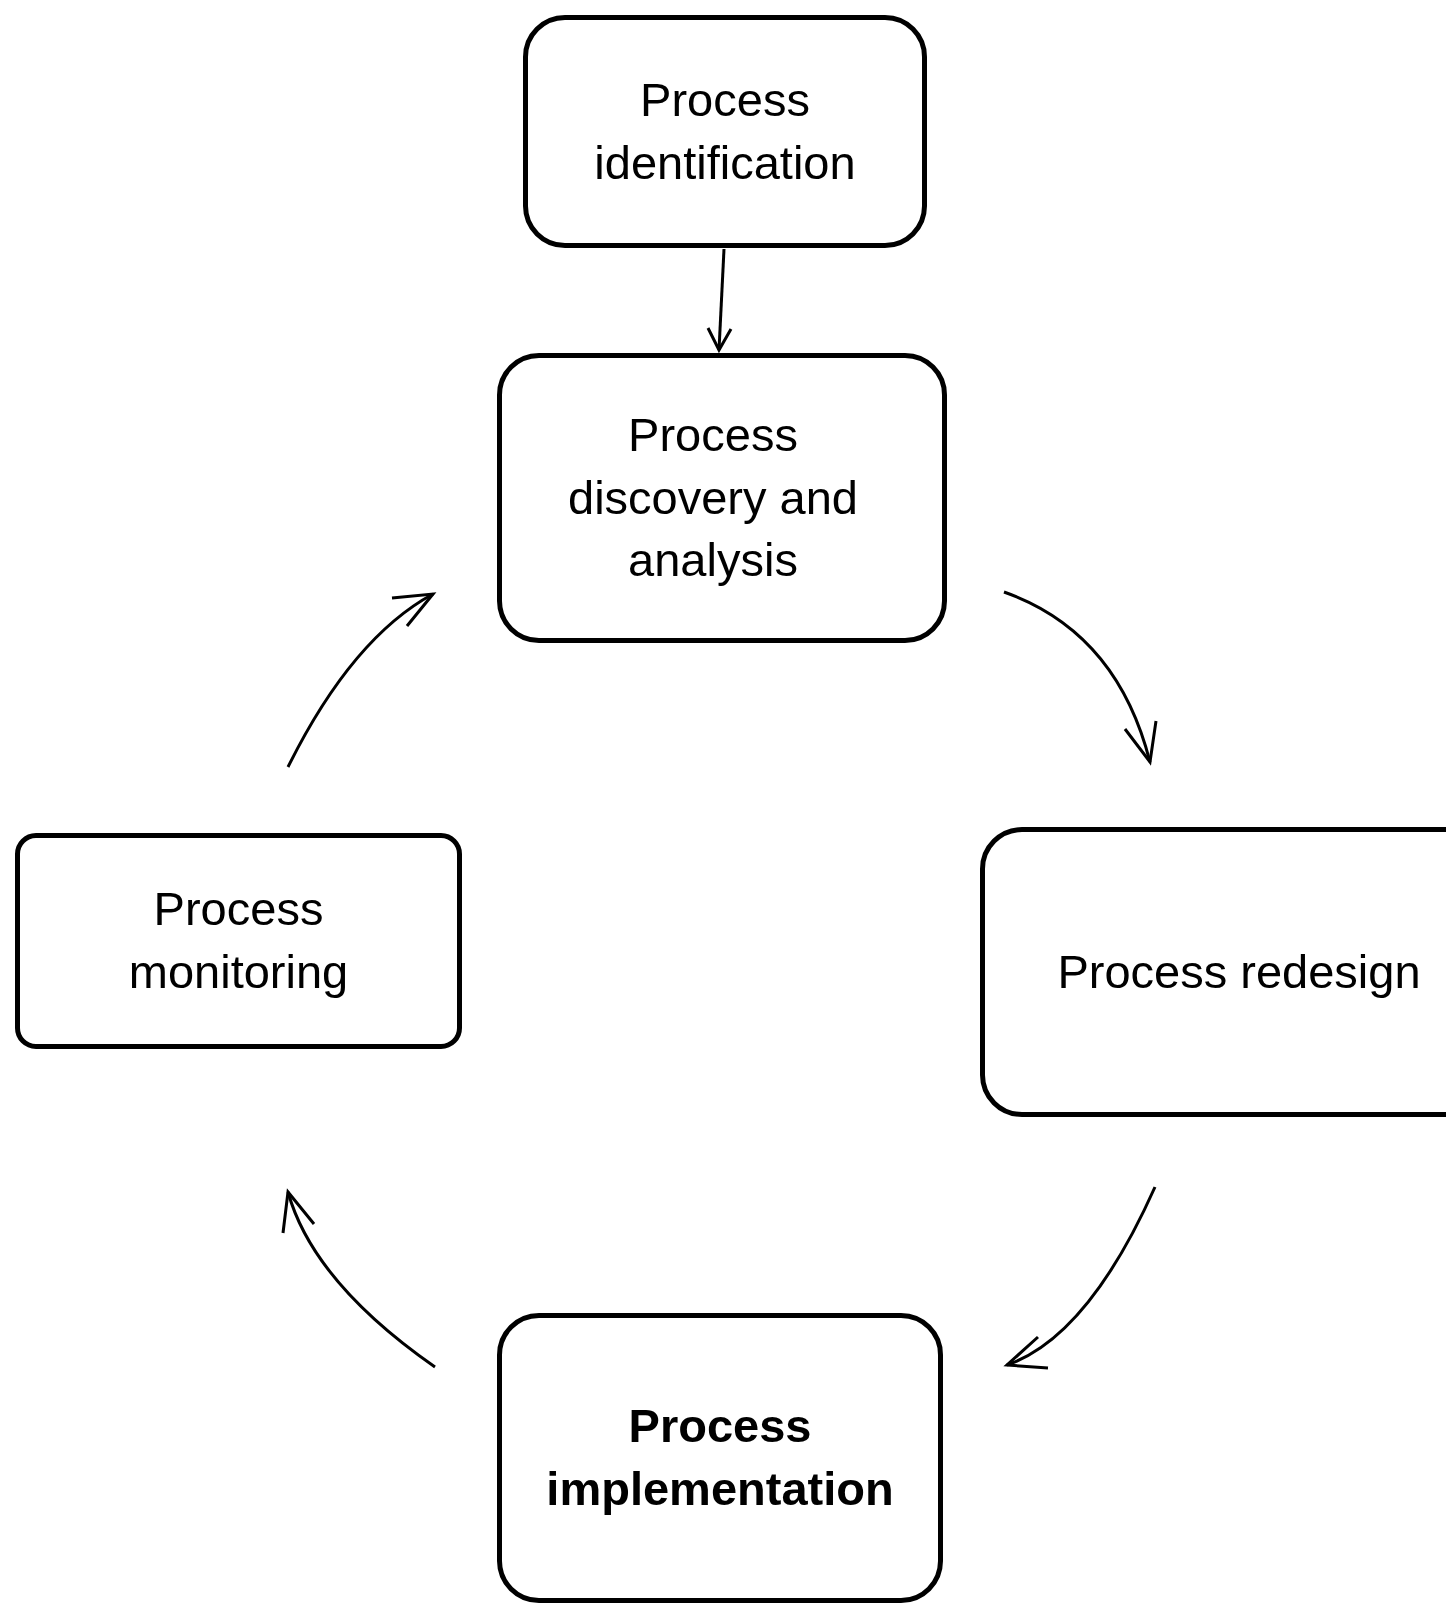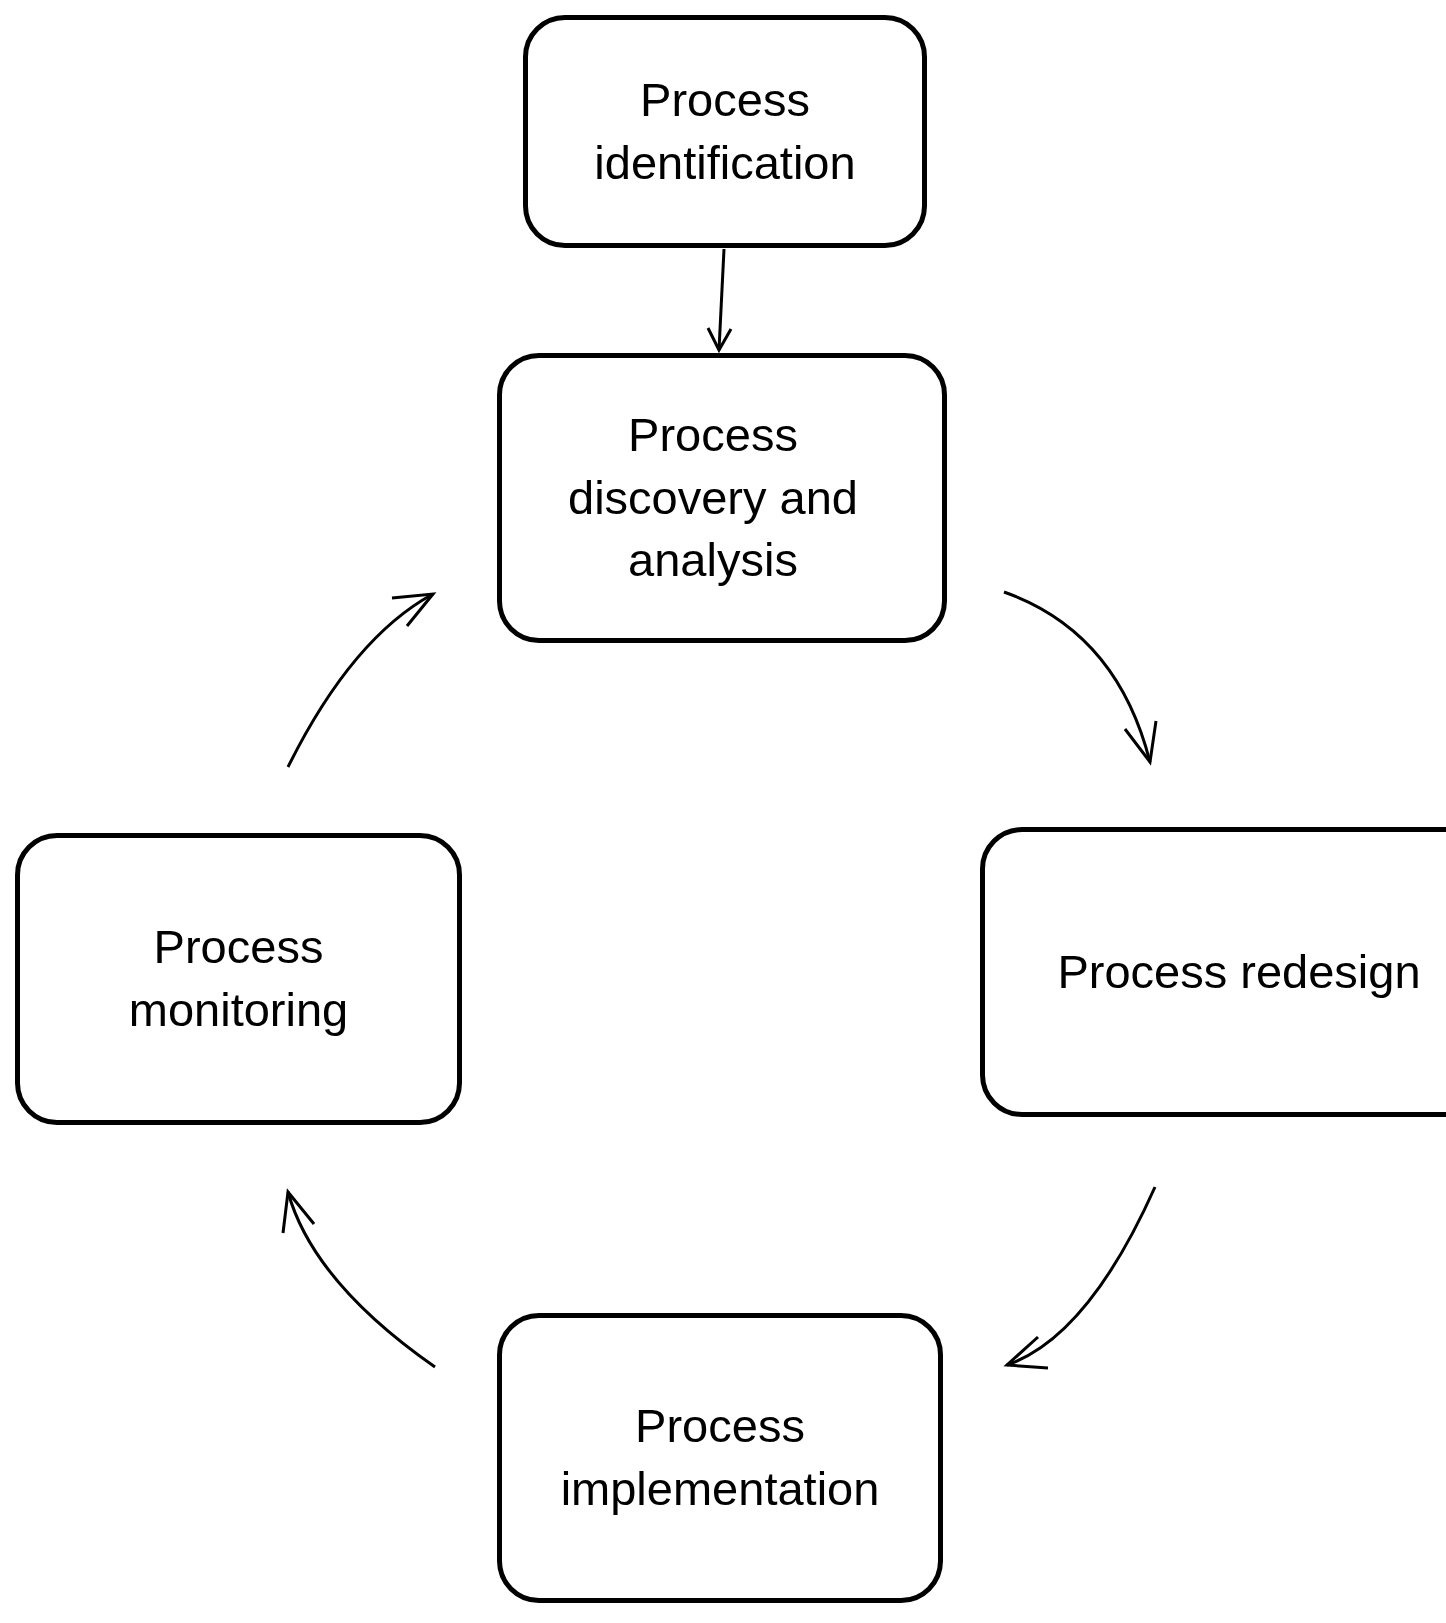--- a/index.html
+++ b/index.html
@@ -26,22 +26,22 @@
     justify-content: center;
     text-align: center;
     color: #000000;
     font-size: 47px;
     line-height: 1.34;
     padding: 0 50px;
   }
   #node-identification { left: 523px; top: 15px;  width: 404px; height: 233px; }
   #node-discovery      { left: 497px; top: 353px; width: 450px; height: 290px; padding-left: 32px; }
   #node-redesign       { left: 980px; top: 827px; width: 518px; height: 290px; }
-  #node-implementation { left: 497px; top: 1313px; width: 446px; height: 290px; }
-  #node-monitoring     { left: 15px;  top: 833px; width: 447px; height: 292px; }
+  #node-implementation { left: 497px; top: 1313px; width: 446px; height: 290px; font-weight: bold; }
+  #node-monitoring     { left: 15px;  top: 833px; width: 447px; height: 216px; border-radius: 21px; }
   .arrows-layer {
     position: absolute;
     left: 0; top: 0;
     width: 1446px;
     height: 1623px;
     pointer-events: none;
   }
   .arrows-layer path, .arrows-layer polyline, .arrows-layer line {
     fill: none;
     stroke: #000000;

